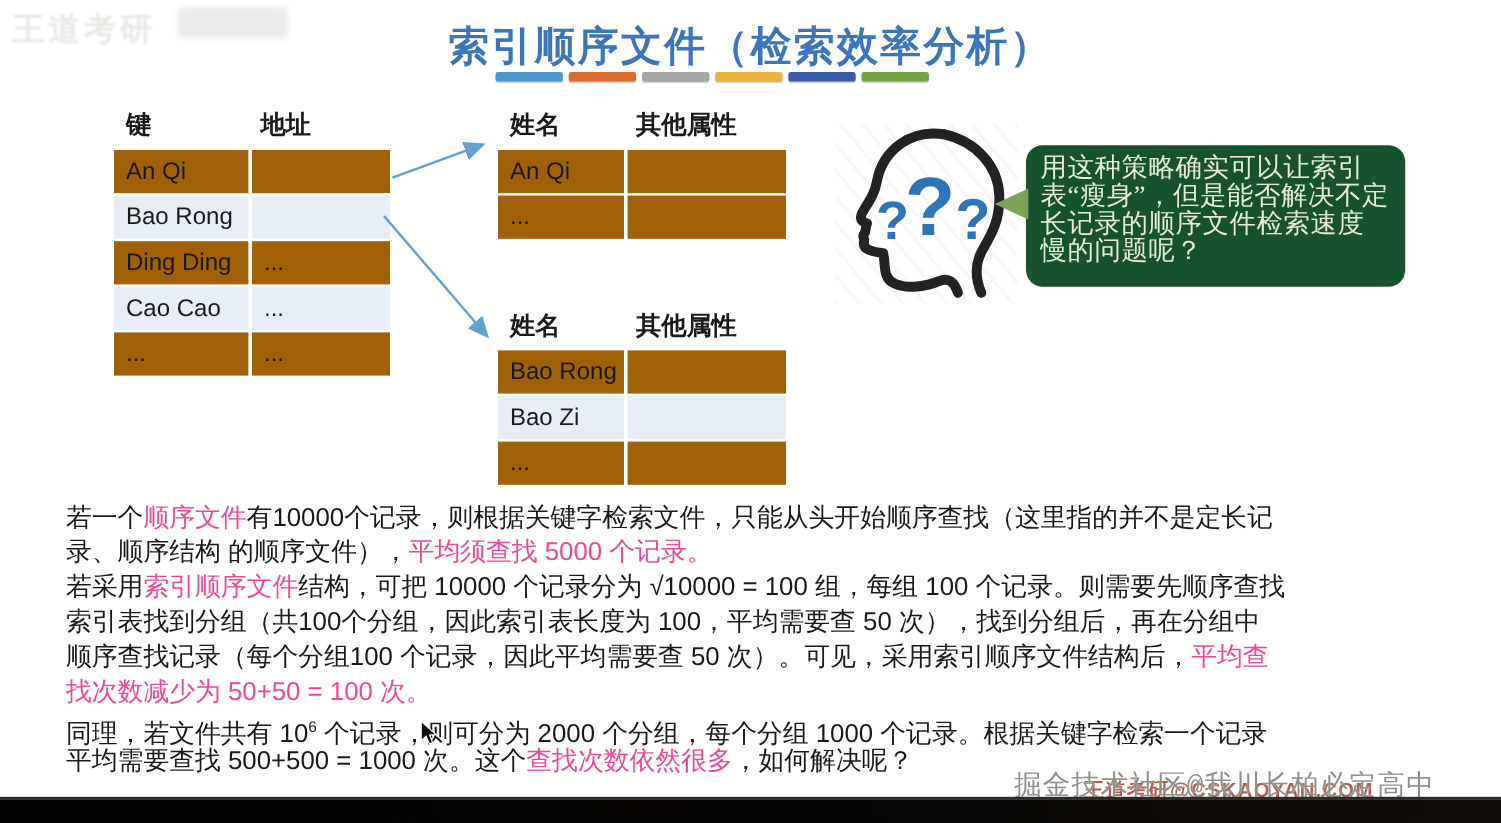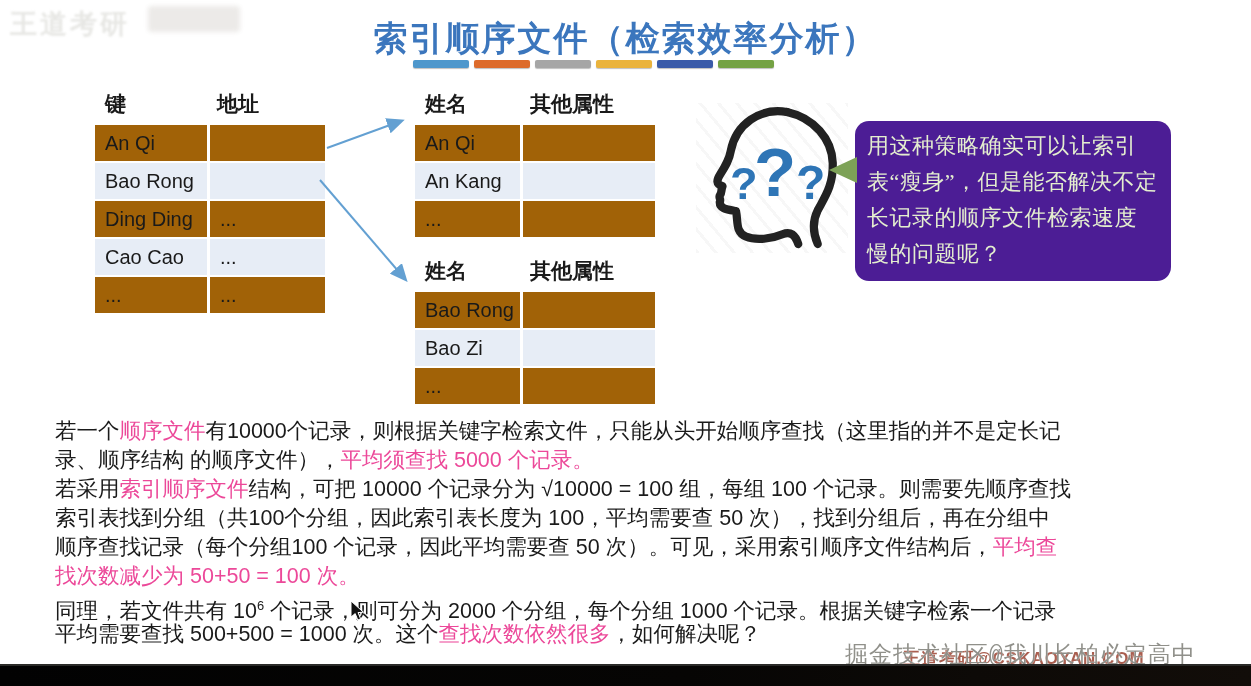--- a/index.html
+++ b/index.html
@@ -39,22 +39,22 @@
 
   
   .overlay { position:absolute; left:0; top:0; width:1251px; height:686px; pointer-events:none; }
 
   
   .head-wrap { position:absolute; left:696px; top:103px; width:152px; height:150px;
     background:repeating-linear-gradient(50deg, rgba(120,120,120,0.06) 0 3px, transparent 3px 14px); }
 
   
   .bubble { position:absolute; left:855px; top:121px; width:316px; min-height:118px;
-    background:#4c1d95; border-radius:14px; padding:7px 12px 9px 12px;
-    font-size:22px; line-height:36px; color:#e4eecf; letter-spacing:0.5px;
+    background:#14532d; border-radius:14px; padding:7px 12px 9px 12px;
+    font-size:22px; line-height:23px; color:#e4eecf; letter-spacing:0.5px;
     font-family:"Liberation Serif","DejaVu Serif",serif; }
   .bubble-tail { position:absolute; left:-26px; top:36px; width:0; height:0;
     border-right:28px solid #7da257; border-top:13px solid transparent; border-bottom:13px solid transparent; }
 
   
   .analysis { position:absolute; left:55px; top:417px; font-size:21.5px; }
   .bline { height:29px; line-height:29px; white-space:nowrap; }
   .bline .red { color:#ec4899; }
   .bline sup { font-size:0.6em; }
 
@@ -122,24 +122,20 @@
 </div>
 
 <div id="group-table-1" class="tbl tbl-group">
   <div class="thead">
       <div class="th">姓名</div>
       <div class="th">其他属性</div>
     </div>
   <div class="tbody">
       <div class="tr dark">
         <div class="td">An Qi</div>
-        <div class="td"></div>
-      </div>
-      <div class="tr light">
-        <div class="td">An Kang</div>
         <div class="td"></div>
       </div>
       <div class="tr dark">
         <div class="td">...</div>
         <div class="td"></div>
       </div>
     </div>
 </div>
 
 <div id="group-table-2" class="tbl tbl-group">

